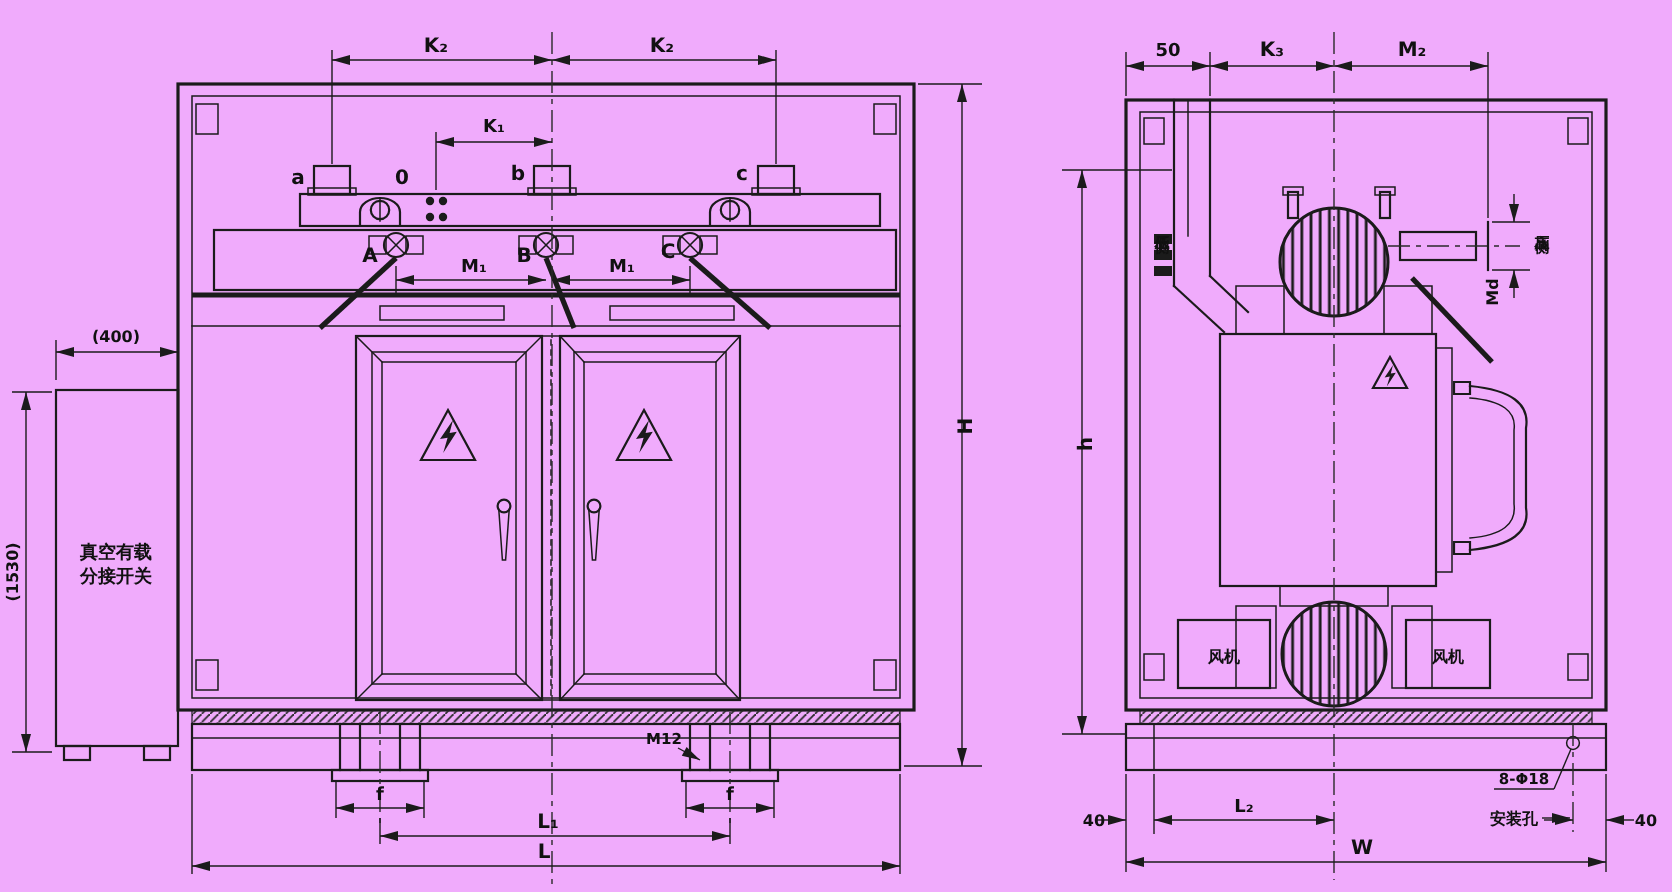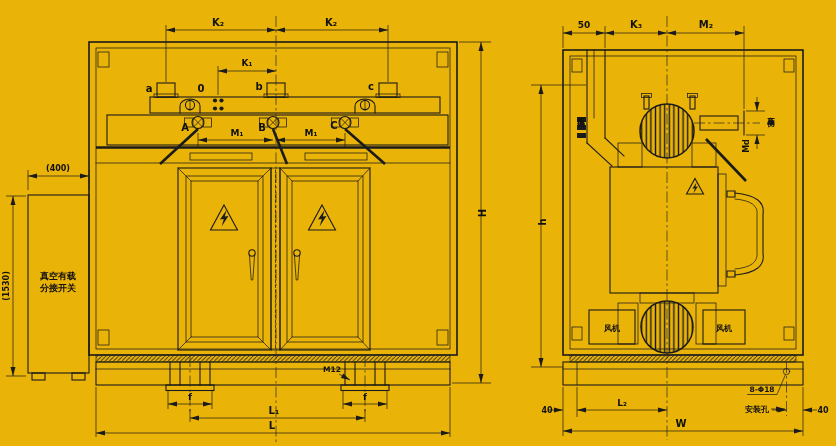--- a/index.html
+++ b/index.html
@@ -1,16 +1,16 @@
 <!DOCTYPE html>
 <html><head>
 <meta charset="utf-8">
 <style>
   html,body{margin:0;padding:0;background:#e8e8e8;}
-  .canvas{position:relative;width:836px;height:446px;background:#eab308;overflow:hidden;}
+  .canvas{position:relative;width:836px;height:446px;background:#f0abfc;overflow:hidden;}
   svg{display:block;}
   
   .o{stroke:#1b1b1b;fill:none;stroke-width:1.6;stroke-linecap:square}
   .m{stroke:#1b1b1b;fill:none;stroke-width:1.1;stroke-linecap:square}
   .t{stroke:#1b1b1b;fill:none;stroke-width:0.75;stroke-linecap:square}
   .d{stroke:#1b1b1b;fill:none;stroke-width:0.7}
   .hv{stroke:#1b1b1b;fill:none;stroke-width:2.6}
   .cl{stroke:#2a2a2a;fill:none;stroke-width:0.7;stroke-dasharray:11 3 2.5 3}
   .fill{fill:#1b1b1b;stroke:none}
   text{font-family:"DejaVu Sans","Liberation Sans",sans-serif;fill:#111;font-weight:bold}

